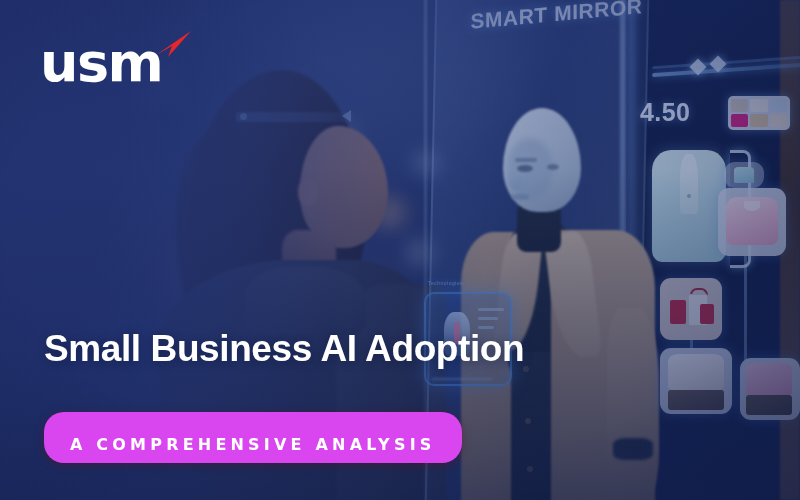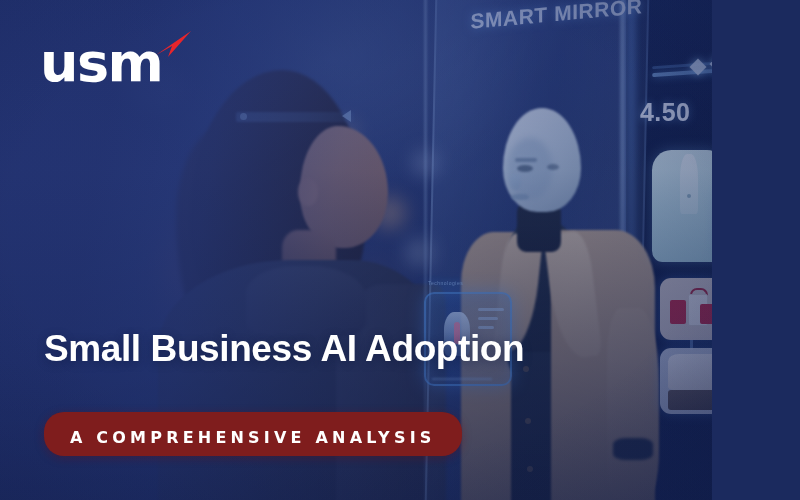--- a/index.html
+++ b/index.html
@@ -1,20 +1,20 @@
 <!DOCTYPE html>
 <html><head>
 <meta charset="utf-8">
 <style>
   html,body{margin:0;padding:0;background:#1b2a5e;}
   body{font-family:"Liberation Sans",sans-serif;}
 
   .banner{
     position:relative;
-    width:712px;height:500px;
+    width:800px;height:500px;
     overflow:hidden;
     background:#14224f;
   }
 
   
   .photo{position:absolute;inset:0;overflow:hidden;}
 
   
   .bg-base{
     position:absolute;inset:0;
@@ -405,23 +405,23 @@
     position:absolute;left:44px;top:301px;width:620px;
     font-size:37px;line-height:1.22;font-weight:700;
     color:#ffffff;letter-spacing:-.4px;
     text-shadow:0 2px 10px rgba(10,20,55,.45);
   }
   .headline .l2{display:block;}
 
   .badge{
     position:absolute;left:44px;top:412px;
     display:inline-block;
-    background:#7f1d1d;
+    background:#d946ef;
     border-radius:20px;
-    padding:16px 26px 9px;
+    padding:23px 26px 9px;
     box-shadow:0 2px 10px rgba(110,12,18,.35);
   }
   .badge span{
     font-size:16px;font-weight:700;color:#ffffff;
     letter-spacing:4.2px;white-space:nowrap;
     font-family:"DejaVu Sans","Liberation Sans",sans-serif;
   }
 </style>
 </head>
 <body>

